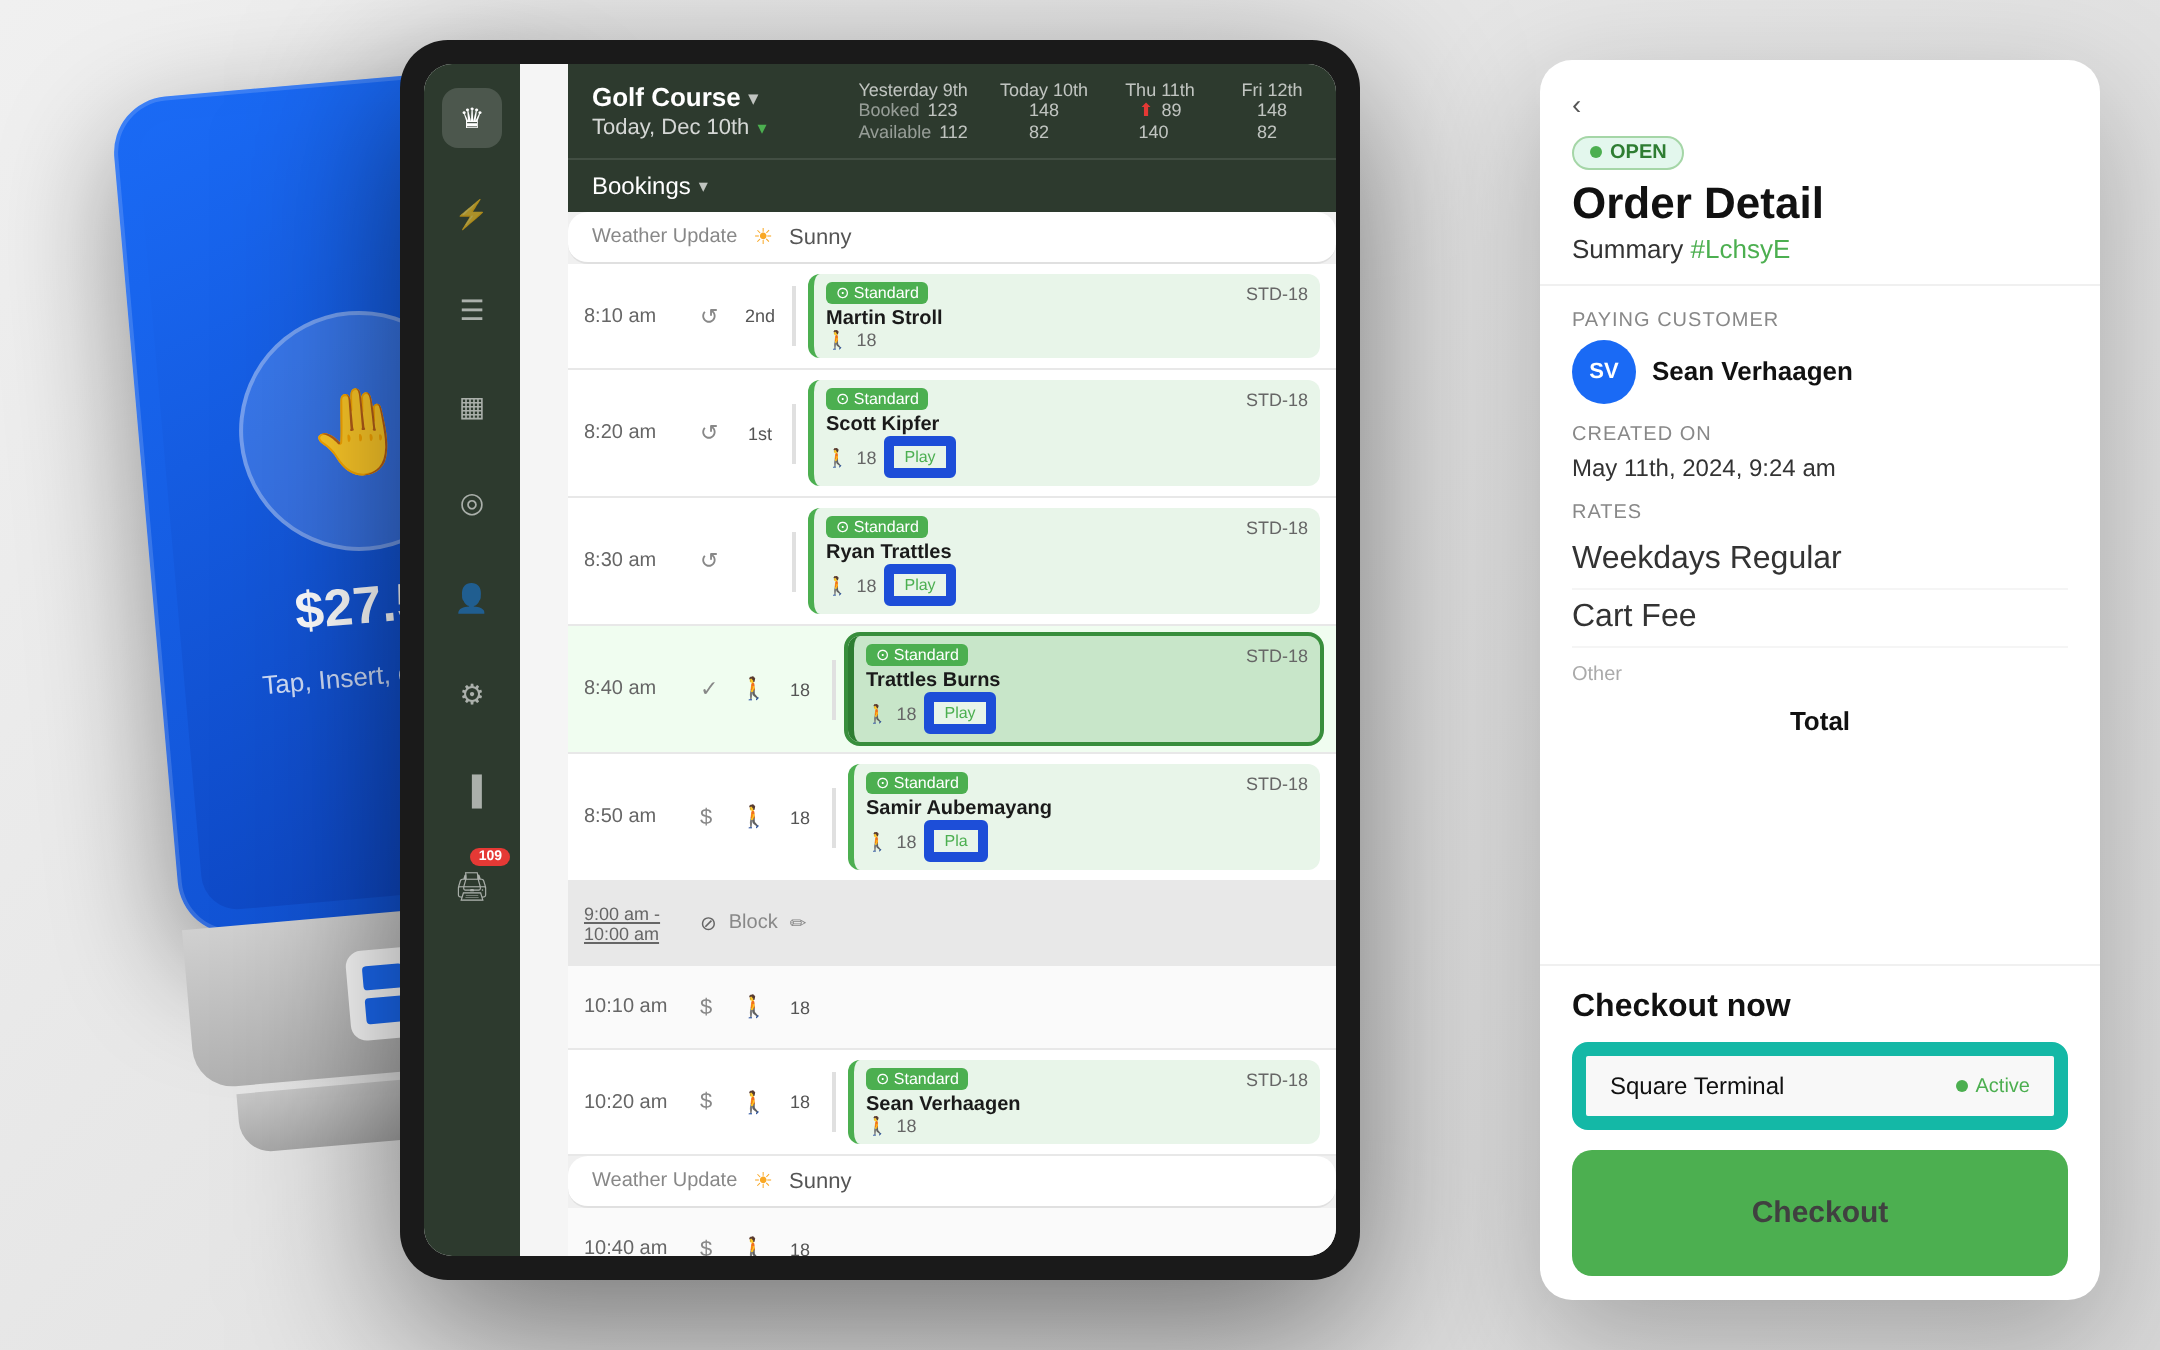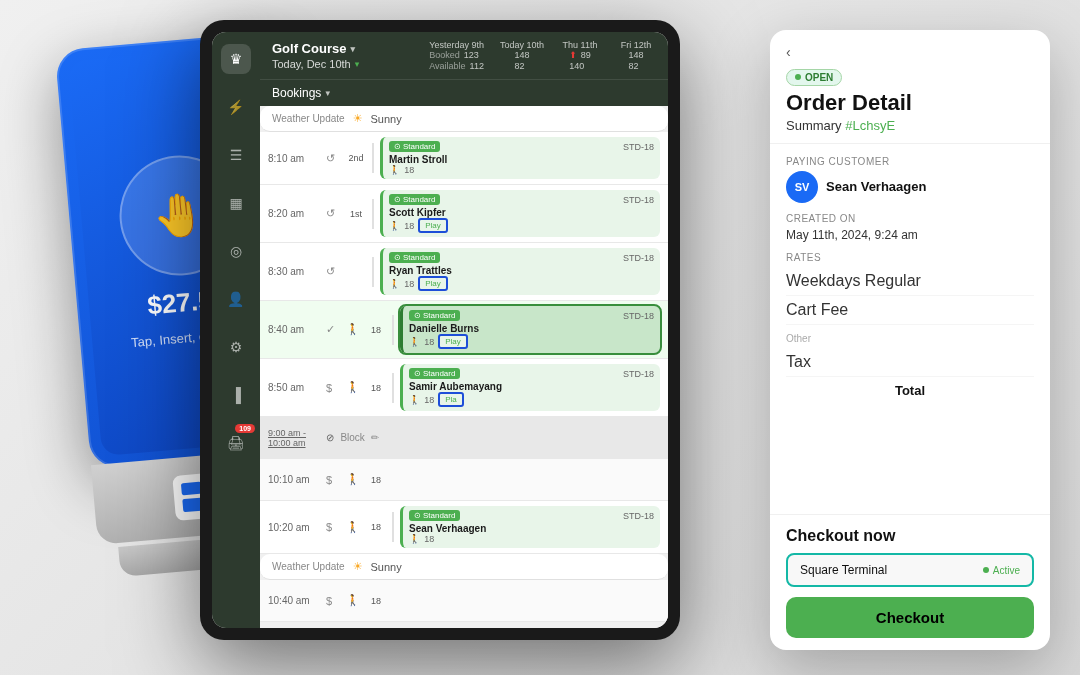--- a/index.html
+++ b/index.html
@@ -205,20 +205,21 @@
       padding: 1px 4px;
       font-weight: bold;
     }
 
     
     .tablet-main {
       flex: 1;
       display: flex;
       flex-direction: column;
       overflow: hidden;
+      margin-left: 24px;
     }
 
     
     .tablet-header {
       background: #2d3a2e;
       padding: 8px 12px;
       display: flex;
       align-items: center;
       gap: 16px;
     }
@@ -357,21 +358,21 @@
     .booking-name { font-size: 10px; font-weight: 600; color: #1a1a1a; }
     .booking-bottom {
       display: flex;
       align-items: center;
       gap: 4px;
       font-size: 9px;
       color: #666;
     }
     .play-badge {
       background: #e8f5e9;
-      border: 2px solid #1d4ed8;
+      border: 5px solid #1d4ed8;
       color: #4caf50;
       font-size: 8px;
       padding: 1px 5px;
       border-radius: 3px;
     }
     .block-slot {
       display: flex;
       align-items: center;
       gap: 6px;
       color: #888;
@@ -505,38 +506,38 @@
       border: 2px solid #4caf50;
       display: flex;
       align-items: center;
       justify-content: center;
       flex-shrink: 0;
     }
     .radio-dot-inner { width: 8px; height: 8px; border-radius: 50%; background: #4caf50; }
     .send-label { font-size: 12px; color: #333; }
     .terminal-selector {
       background: #f8f8f8;
-      border: 2px solid #14b8a6;
+      border: 7px solid #14b8a6;
       border-radius: 8px;
       padding: 8px 12px;
       display: flex;
       align-items: center;
       justify-content: space-between;
       margin-bottom: 10px;
     }
     .terminal-name { font-size: 12px; font-weight: 500; color: #111; }
     .terminal-status { display: flex; align-items: center; gap: 4px; font-size: 10px; color: #4caf50; }
     .status-dot { width: 6px; height: 6px; border-radius: 50%; background: #4caf50; }
     .checkout-btn {
       width: 100%;
       background: #4caf50;
-      color: #000000;
+      color: #404040;
       border: none;
       border-radius: 10px;
-      padding: 12px;
+      padding: 23px;
       font-size: 15px;
       font-weight: 600;
       cursor: pointer;
       text-align: center;
     }
   </style>
 </head>
 <body>
 
 <div class="bg"></div>
@@ -726,21 +727,21 @@
             <span class="time-label">8:40 am</span>
             <span class="slot-icon">✓</span>
             <span class="slot-icon">🚶</span>
             <span class="slot-round">18</span>
             <div class="divider-line"></div>
             <div class="booking-card highlighted">
               <div class="booking-top">
                 <span class="booking-type">⊙ Standard</span>
                 <span class="booking-code">STD-18</span>
               </div>
-              <div class="booking-name">Danielle Burns</div>
+              <div class="booking-name">Trattles Burns</div>
               <div class="booking-bottom">
                 <span>🚶</span>
                 <span>18</span>
                 <span class="play-badge">Play</span>
               </div>
             </div>
           </div>
 
           <div class="time-slot">
             <span class="time-label">8:50 am</span>
@@ -846,24 +847,20 @@
         <span class="rate-label">Weekdays Regular</span>
         <span class="rate-value"></span>
       </div>
       <div class="rate-row">
         <span class="rate-label">Cart Fee</span>
         <span class="rate-value"></span>
       </div>
     </div>
 
     <div class="other-label">Other</div>
-    <div class="rate-row">
-      <span class="rate-label">Tax</span>
-      <span class="rate-value"></span>
-    </div>
 
     <div class="total-row">
       <span class="total-label">Total</span>
       <span class="total-value"></span>
     </div>
   </div>
 
   <div class="checkout-section">
     <div class="checkout-title">Checkout now</div>
     <div class="terminal-selector">

